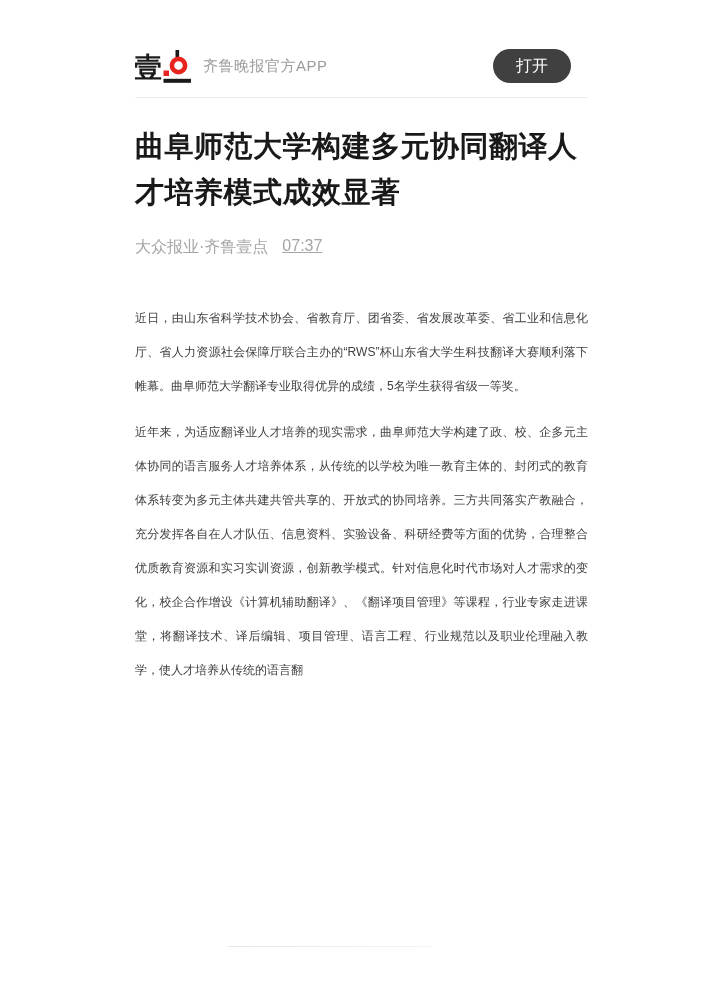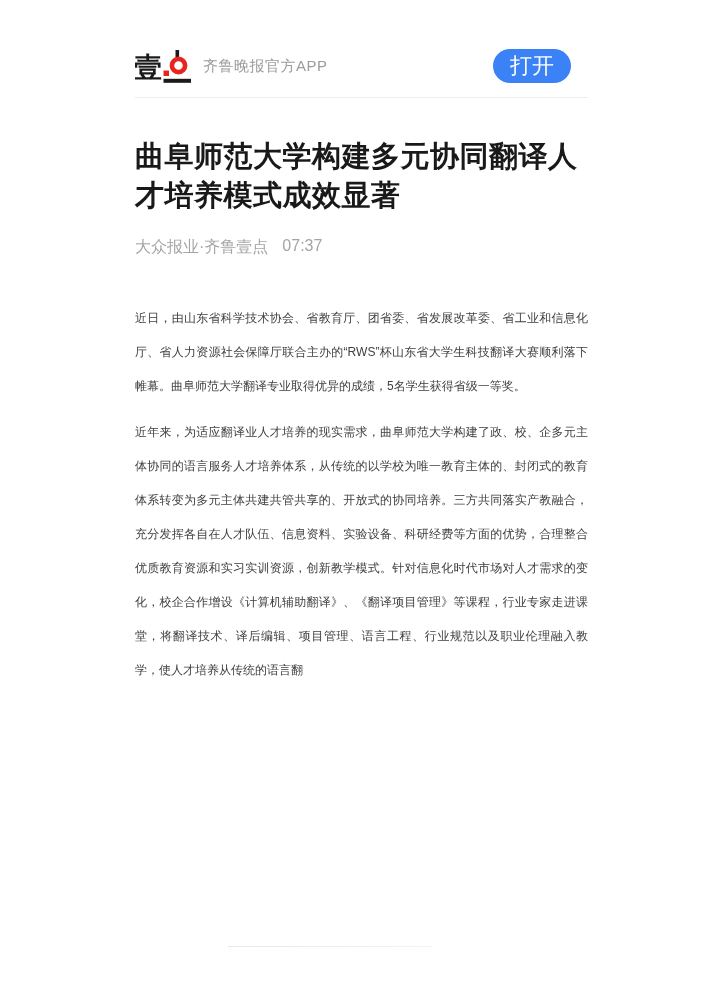--- a/index.html
+++ b/index.html
@@ -32,52 +32,53 @@
     color:#9c9c9c;
     letter-spacing:0.5px;
     flex:1 1 auto;
   }
   .open-btn{
     flex:0 0 auto;
     width:78px;height:34px;
     margin-right:17px;
     border:none;
     border-radius:17px;
-    background:#3b82f6;
+    background:#404040;
     color:#ffffff;
-    font-size:22px;
+    font-size:16px;
     font-family:inherit;
     line-height:34px;
     text-align:center;
     padding:0;
     cursor:pointer;
   }
   .banner-divider{
     margin-top:13px;
     width:453px;
     height:1px;
     background:#ededed;
   }
   
   .article-title{
-    margin:39px 0 0 0;
+    margin:25px 0 0 0;
     font-size:29px;
-    line-height:39px;
+    line-height:46px;
     font-weight:700;
     color:#191919;
     letter-spacing:0.5px;
   }
   .byline{
     margin-top:22px;
     font-size:16px;
     color:#a5a5a5;
     display:flex;
   }
   .byline .time{
     margin-left:14px;
+    text-decoration:underline;
   }
   .article-body{
     margin-top:43px;
   }
   .article-body p{
     margin:0;
     font-size:12px;
     line-height:34px;
     color:#404040;
     text-align:justify;

